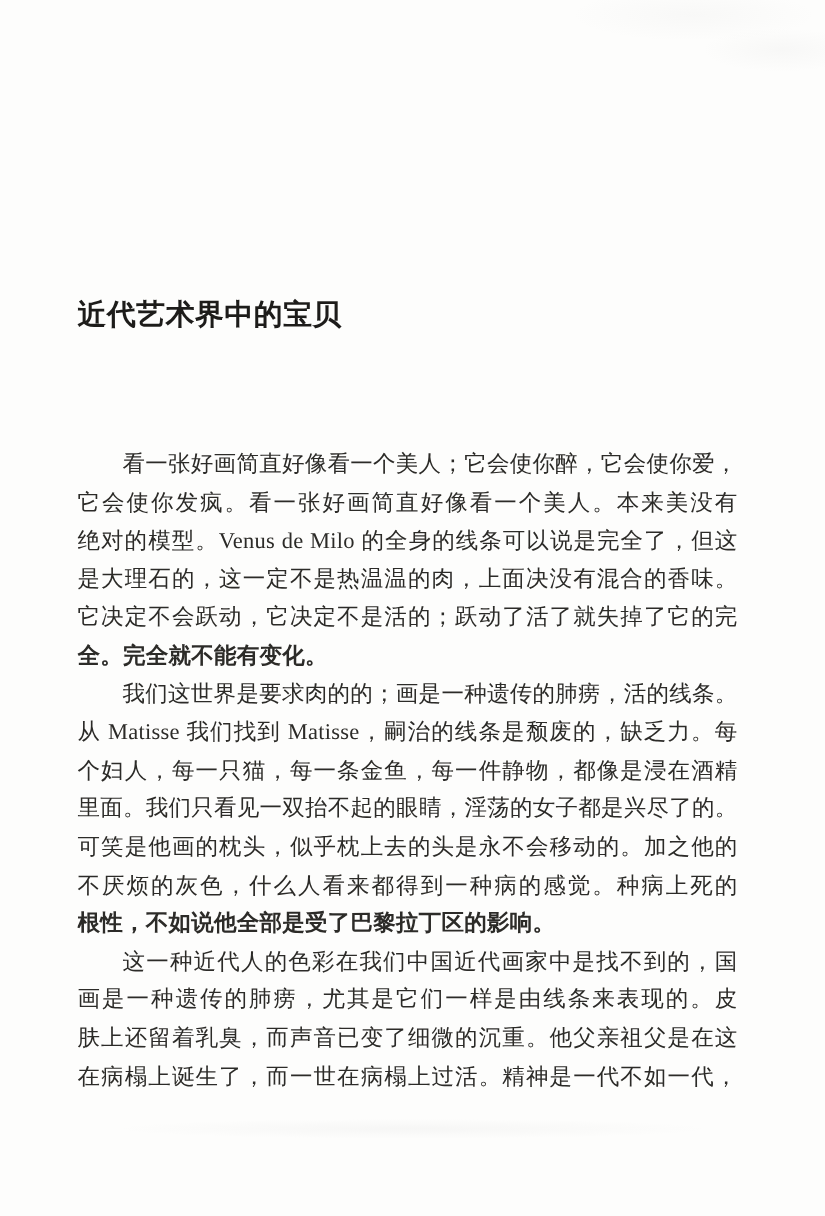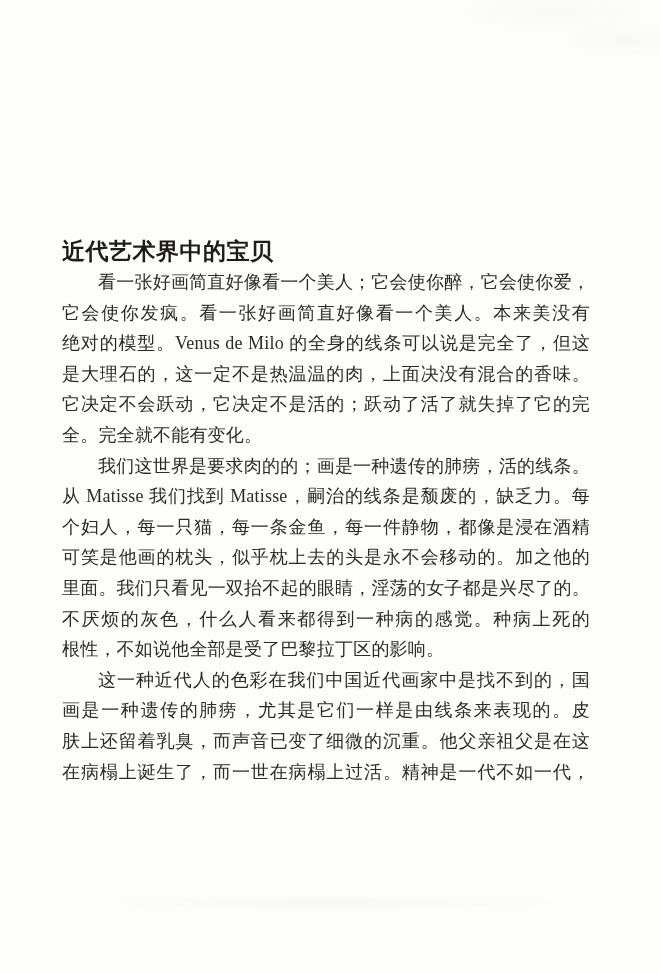--- a/index.html
+++ b/index.html
@@ -27,39 +27,41 @@
   }
   .page-title {
     margin: 0;
     font-size: 23px;
     line-height: 30px;
     font-weight: bold;
     letter-spacing: 0.5px;
     color: #1d1c1a;
   }
   .body-text {
+    margin-top: 89px;
     color: #2c2b28;
   }
   .para {
     margin: 0;
   }
   .line {
     font-size: 18px;
     line-height: 30.6px;
     height: 30.6px;
     overflow: hidden;
     text-align: justify;
     text-align-last: justify;
     letter-spacing: 0.2px;
   }
   .line.indent {
     text-indent: 36px;
   }
   .line.short {
     text-align-last: left;
+    font-weight: bold;
   }
 </style>
 </head>
 <body>
 
 <main class="page">
   <h1 class="page-title">近代艺术界中的宝贝</h1>
 
   <section class="body-text">
 
@@ -69,22 +71,22 @@
       <div class="line">绝对的模型。Venus de Milo 的全身的线条可以说是完全了，但这</div>
       <div class="line">是大理石的，这一定不是热温温的肉，上面决没有混合的香味。</div>
       <div class="line">它决定不会跃动，它决定不是活的；跃动了活了就失掉了它的完</div>
       <div class="line short">全。完全就不能有变化。</div>
     </div>
 
     <div class="para">
       <div class="line indent">我们这世界是要求肉的的；画是一种遗传的肺痨，活的线条。</div>
       <div class="line">从 Matisse 我们找到 Matisse，嗣治的线条是颓废的，缺乏力。每一</div>
       <div class="line">个妇人，每一只猫，每一条金鱼，每一件静物，都像是浸在酒精</div>
+      <div class="line">里面。我们只看见一双抬不起的眼睛，淫荡的女子都是兴尽了的。</div>
       <div class="line">可笑是他画的枕头，似乎枕上去的头是永不会移动的。加之他的</div>
-      <div class="line">里面。我们只看见一双抬不起的眼睛，淫荡的女子都是兴尽了的。</div>
       <div class="line">不厌烦的灰色，什么人看来都得到一种病的感觉。种病上死的</div>
       <div class="line short">根性，不如说他全部是受了巴黎拉丁区的影响。</div>
     </div>
 
     <div class="para">
       <div class="line indent">这一种近代人的色彩在我们中国近代画家中是找不到的，国</div>
       <div class="line">画是一种遗传的肺痨，尤其是它们一样是由线条来表现的。皮</div>
       <div class="line">肤上还留着乳臭，而声音已变了细微的沉重。他父亲祖父是在这</div>
       <div class="line">在病榻上诞生了，而一世在病榻上过活。精神是一代不如一代，</div>
     </div>

